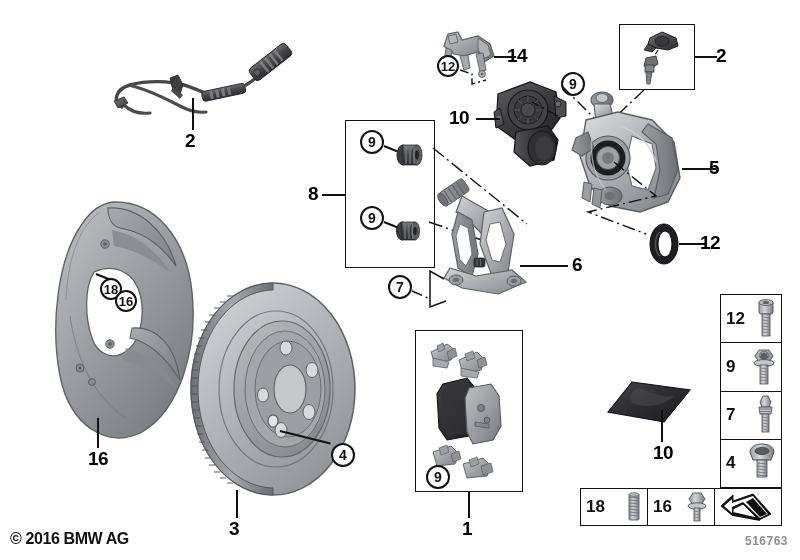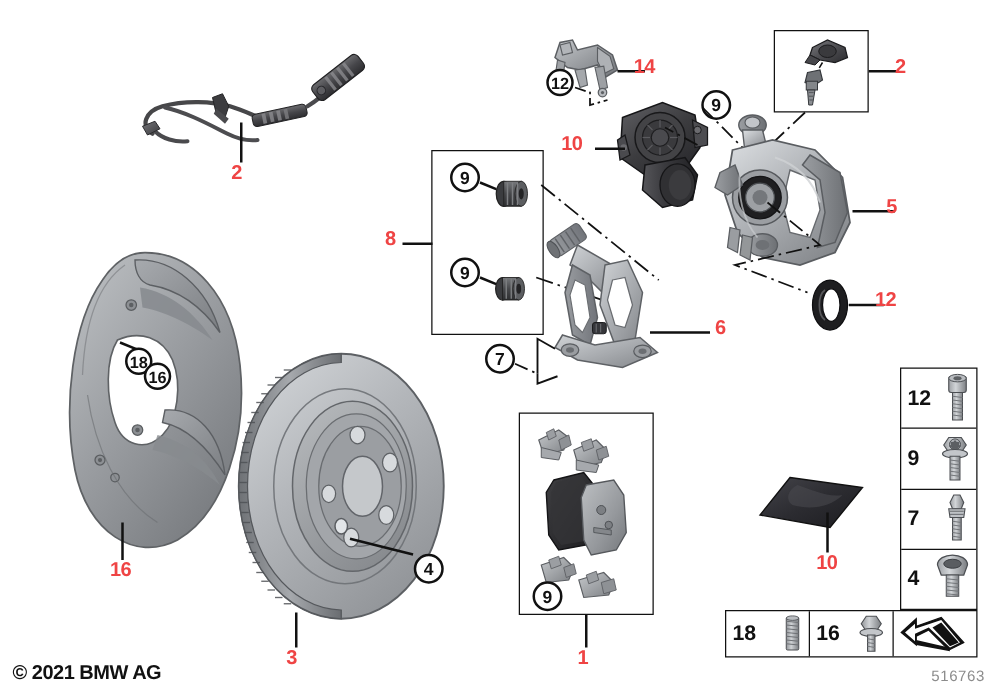--- a/index.html
+++ b/index.html
@@ -1,22 +1,22 @@
 <!DOCTYPE html>
 <html><head>
 <meta charset="utf-8">
 <style>
   html,body{margin:0;padding:0;background:#ffffff;}
   body{width:800px;height:560px;position:relative;overflow:hidden;
        font-family:"Liberation Sans",sans-serif;color:#000;}
   .stage{position:absolute;inset:0;}
 
   
-  .lbl{position:absolute;font-weight:bold;font-size:16px;line-height:1;
-       color:#ef4444;letter-spacing:-0.5px;white-space:nowrap;}
+  .lbl{position:absolute;font-weight:bold;font-size:19px;line-height:1;
+       color:#000000;letter-spacing:-0.5px;white-space:nowrap;}
 
   
   .circ{position:absolute;width:24px;height:24px;border:2px solid #111;
         border-radius:50%;background:#fff;display:flex;align-items:center;
         justify-content:center;font-weight:bold;font-size:14px;color:#111;
         box-sizing:border-box;}
   .circ.sm{width:22px;height:22px;font-size:13px;}
 
   
   .ln{position:absolute;background:#111;}
@@ -37,21 +37,21 @@
   .legend-h .cell{flex:1;border-right:1.6px solid #111;position:relative;
                   display:flex;align-items:center;box-sizing:border-box;}
   .legend-h .cell:last-child{border-right:none;}
   .cell .cnum{font-weight:bold;font-size:17px;margin-left:5px;color:#111;}
   .cell .cart{position:absolute;right:4px;top:50%;transform:translateY(-50%);}
 
   
   .copy{position:absolute;left:10px;top:530px;font-size:16px;font-weight:bold;
         color:#111;letter-spacing:-0.4px;}
   .docnum{position:absolute;right:12px;top:534px;font-size:12px;color:#8c8c8c;
-          letter-spacing:0.5px;}
+          letter-spacing:0.5px;font-weight:bold;}
   svg{display:block;overflow:visible;}
   .art{position:absolute;}
 </style>
 </head>
 <body>
 
 <div class="stage">
 
   <div class="art" style="left:110px;top:45px;">
     <svg width="180" height="80" viewBox="0 0 180 80">
@@ -729,16 +729,16 @@
           <path d="M2,14 L14,3 L14,9 L34,2 L52,22 L40,28 L24,12 L14,17 L14,24 Z" fill="#111" stroke="#111" stroke-width="1"></path>
           <path d="M5,14 L13,7 L13,11 L34,4 L49,22 L41,26 L24,10 L13,15 L13,21 Z" fill="#ffffff"></path>
           <path d="M34,6 L48,22 L41,25 L27,10 Z" fill="#111"></path>
           <path d="M14,20 L40,26 L41,29 L14,24 Z" fill="#111"></path>
         </svg>
       </span>
       <span></span>
     </div>
   </div>
 
-  <div class="copy">© 2021 BMW AG</div>
+  <div class="copy">© 2016 BMW AG</div>
   <div class="docnum">516763</div>
 
 </div>
 
 </body></html>

